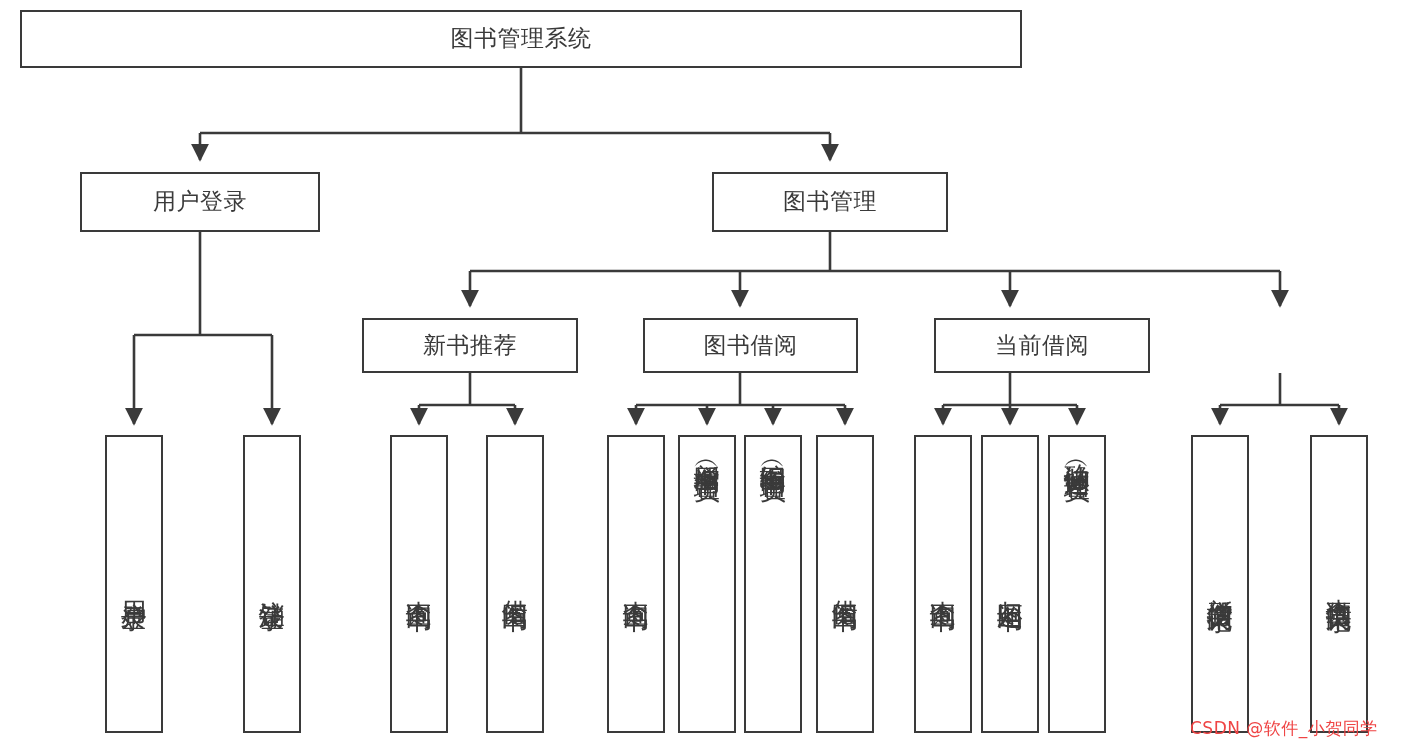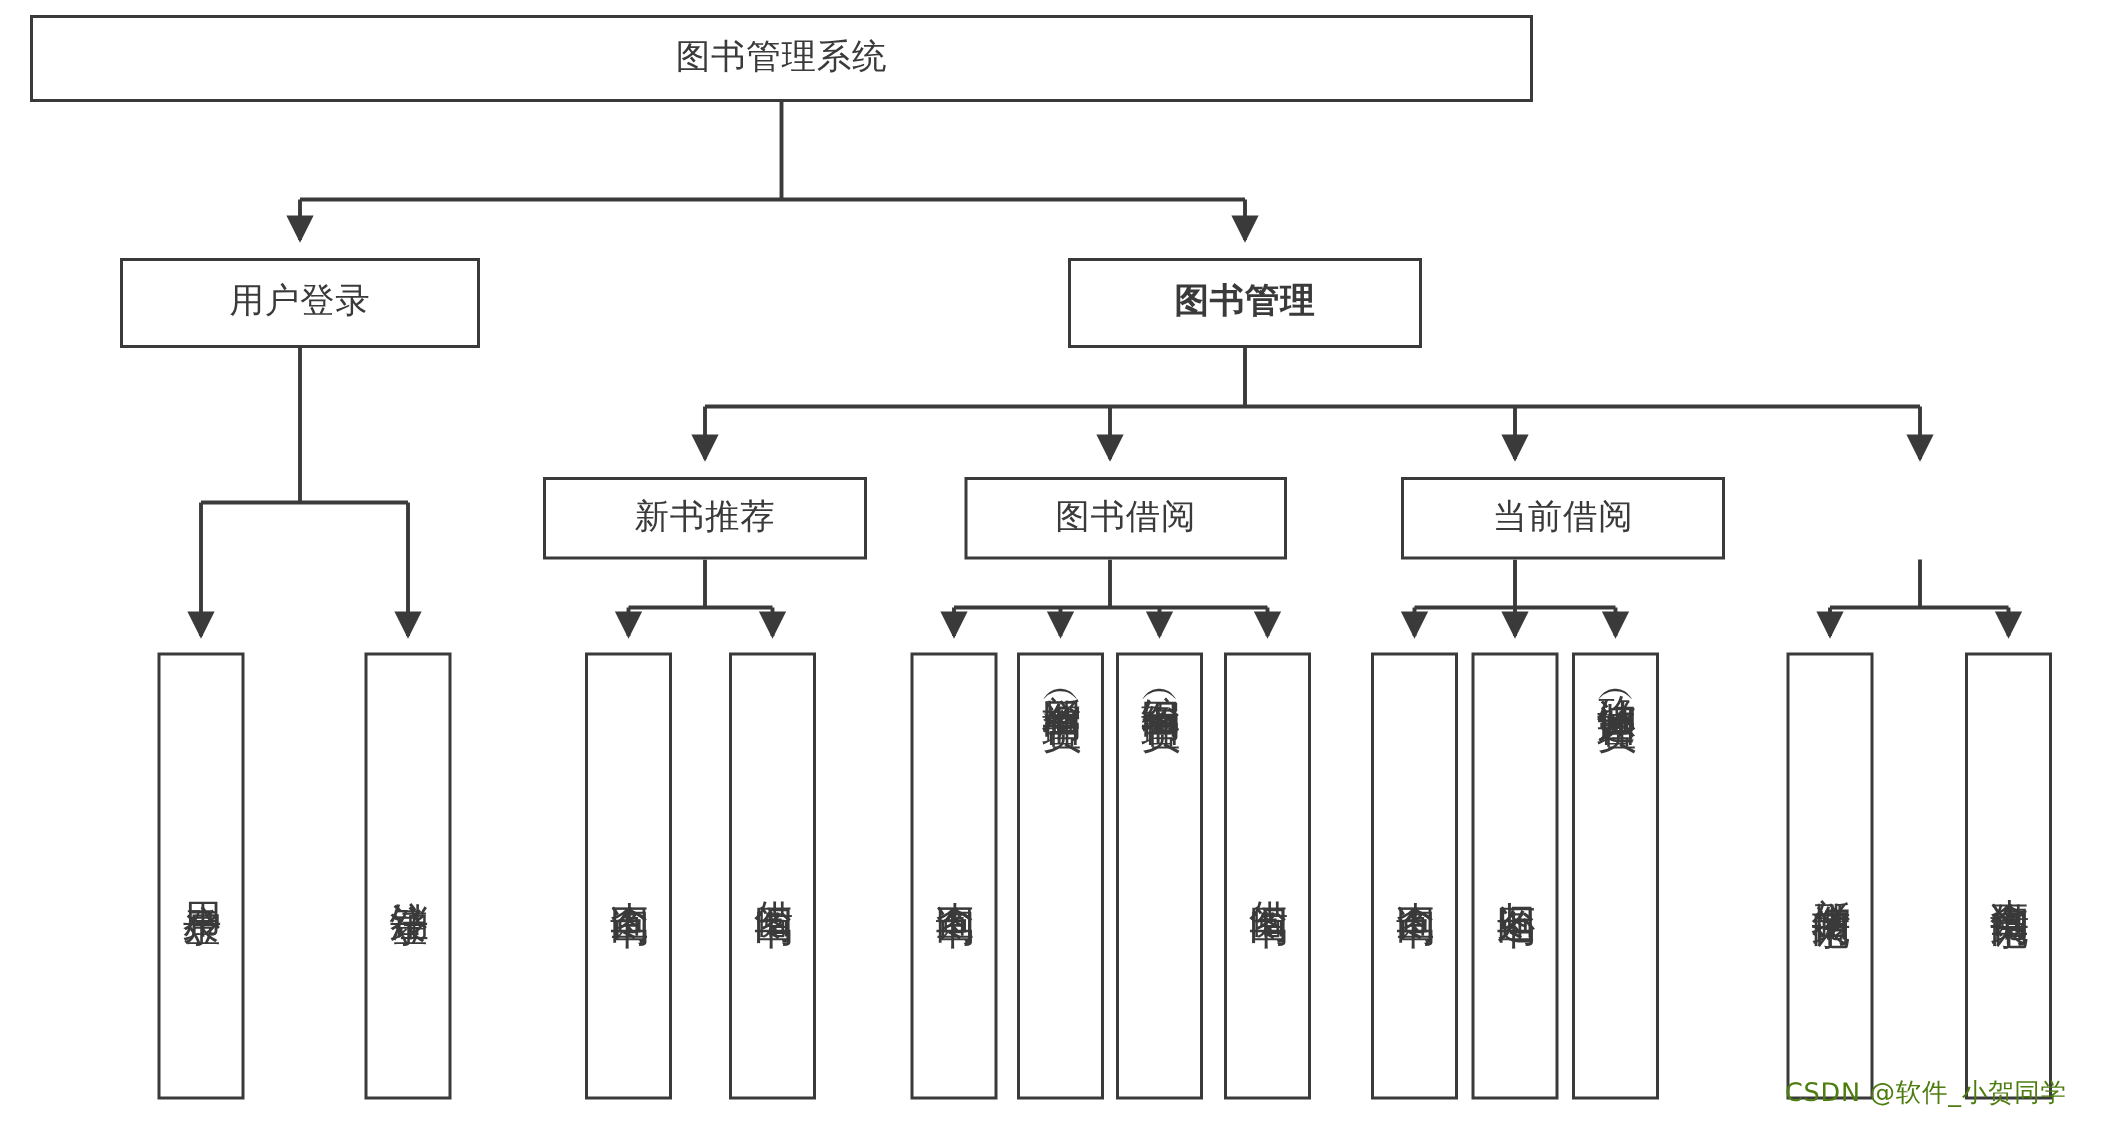--- a/index.html
+++ b/index.html
@@ -58,21 +58,21 @@
     letter-spacing: 2px;
     white-space: nowrap;
     display: block;
   }
   .node.vert.mid {
     align-items: center;
     padding-top: 0;
   }
   .watermark {
     position: absolute;
-    color: #4d7c0f;
+    color: #ef4444;
     font-size: 17px;
     white-space: nowrap;
     letter-spacing: 0.5px;
   }
 </style>
 </head>
 <body>
 
 <div id="canvas">
 
@@ -126,21 +126,21 @@
     </g>
   </svg>
 
   <div class="node horiz" style="left:20px; top:10px; width:1002px; height:58px;">
     <span class="label">图书管理系统</span>
   </div>
 
   <div class="node horiz" style="left:80px; top:172px; width:240px; height:60px;">
     <span class="label">用户登录</span>
   </div>
-  <div class="node horiz" style="left:712px; top:172px; width:236px; height:60px;font-weight:bold;">
+  <div class="node horiz" style="left:712px; top:172px; width:236px; height:60px;">
     <span class="label">图书管理</span>
   </div>
 
   <div class="node horiz" style="left:362px; top:318px; width:216px; height:55px;">
     <span class="label">新书推荐</span>
   </div>
   <div class="node horiz" style="left:633px; top:318px; width:215px; height:55px;margin-left:10px;">
     <span class="label">图书借阅</span>
   </div>
   <div class="node horiz" style="left:902px; top:318px; width:216px; height:55px;margin-left:32px;">

